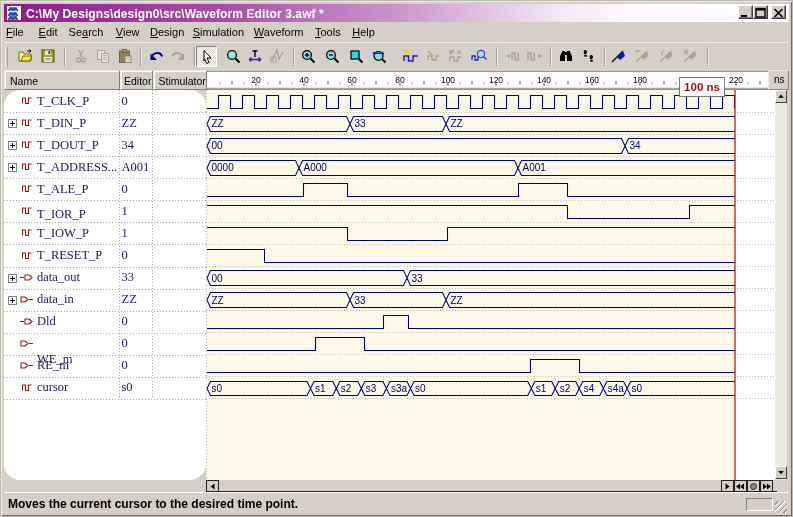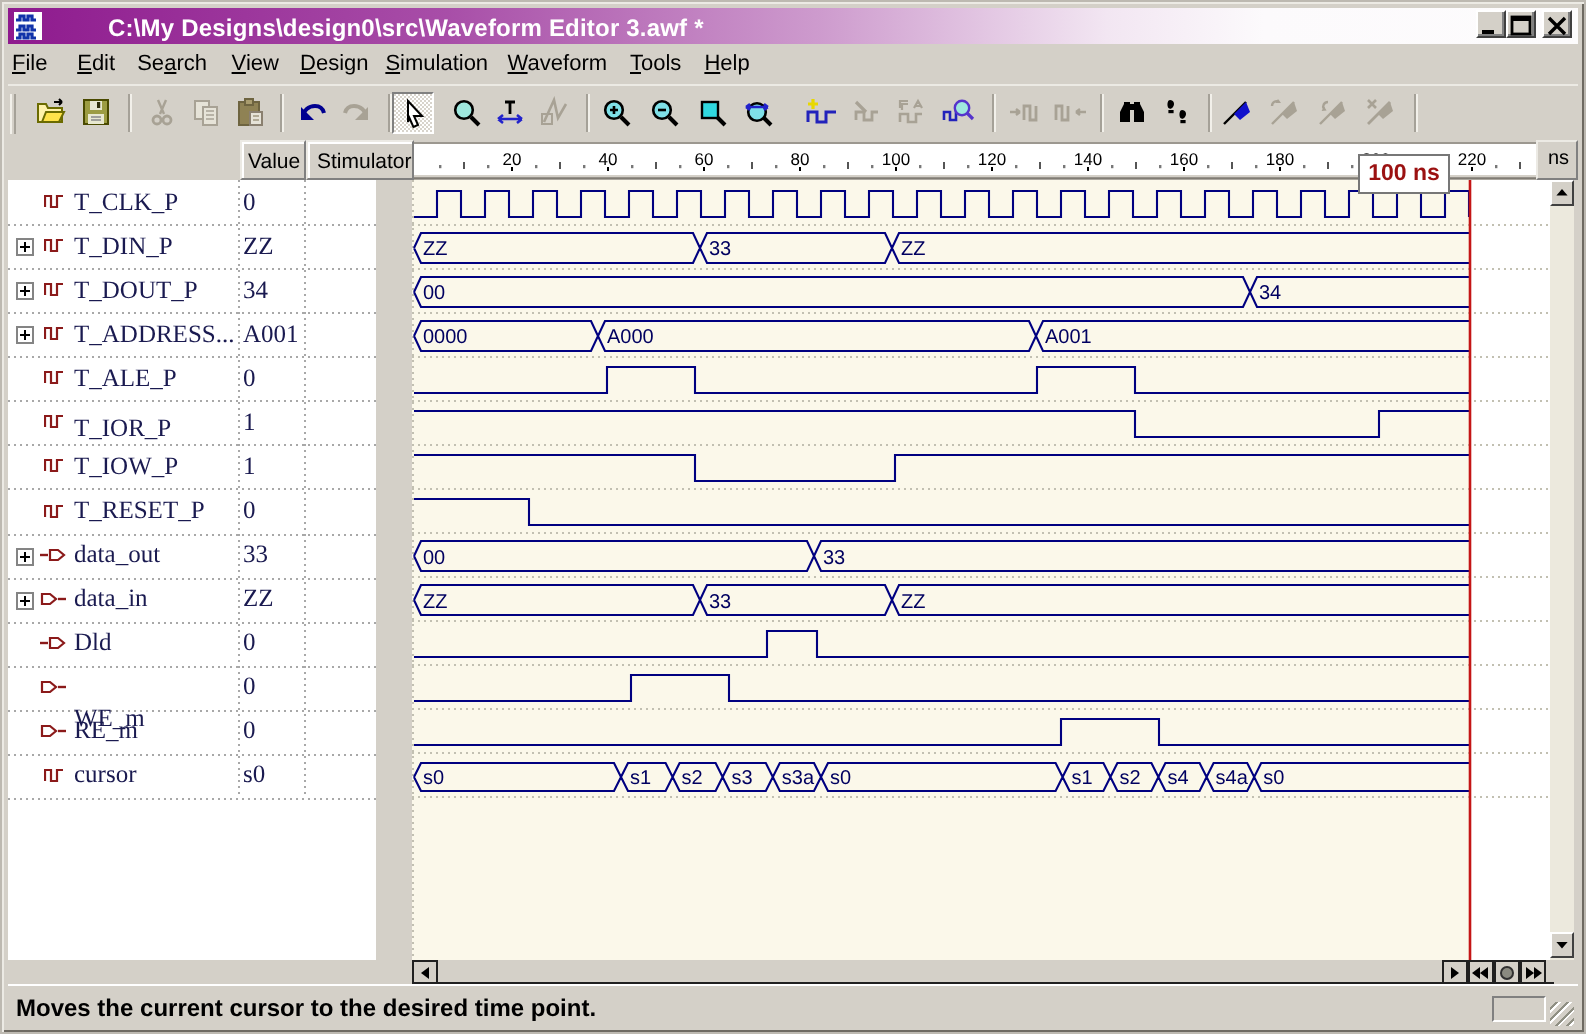--- a/index.html
+++ b/index.html
@@ -1,21 +1,21 @@
 <!DOCTYPE html>
 <html><head><meta charset="utf-8"><style>
 * { margin:0; padding:0; box-sizing:border-box; }
 html,body { width:793px; height:517px; overflow:hidden; }
 body { font-family:"Liberation Sans",sans-serif; background:#D4D0C8; position:relative; }
 #frame { position:absolute; inset:0; border:1px solid #BDB9B1;
   box-shadow: inset 1px 1px 0 #ECEAE4, inset -1px -1px 0 #6E6A62; }
 #title { position:absolute; left:4px; top:4px; width:785px; height:18px;
   background:linear-gradient(to right,#8E1A8E 0%,#A84EA8 28%,#CE9CCE 52%,#F2E6F2 70%,#FCFAFC 80%,#FDFCFD 100%); }
 #title .ic { position:absolute; left:3px; top:2px; }
-#title .tt { position:absolute; left:22px; top:2.5px; color:#FFF; font-weight:bold; font-size:12px; letter-spacing:0.1px; white-space:pre;margin-left:28px; }
+#title .tt { position:absolute; left:22px; top:2.5px; color:#FFF; font-weight:bold; font-size:12px; letter-spacing:0.1px; white-space:pre; }
 .wbtn { position:absolute; top:5px; width:15px; height:14px; background:#D4D0C8;
   border:1px solid; border-color:#FFF #404040 #404040 #FFF; box-shadow:inset -1px -1px 0 #808080;
   text-align:center; line-height:0; padding-top:1px; }
 #mbar { position:absolute; left:4px; top:22px; width:785px; height:20px; background:#D4D0C8; }
 .mi { position:absolute; top:4px; font-size:11px; color:#000; }
 .mi u { text-decoration:underline; }
 #tbar { position:absolute; left:4px; top:42px; width:785px; height:28px; background:#D4D0C8;
   border-top:1px solid #ECEAE4; }
 #tbar .grip { position:absolute; left:1px; top:4px; width:3px; height:20px;
   border-left:1px solid #F2F0EA; border-right:1px solid #A5A198; }
@@ -23,21 +23,21 @@
 .tbi.sel { border:1px solid; border-color:#808080 #FFF #FFF #808080; background:repeating-conic-gradient(#FFF 0% 25%,#D8D4CC 0% 50%) 0 0/2px 2px; top:2.5px; margin-left:-2px; padding:2px 1px 1px 2px; width:21px; height:21px; }
 .tsep { position:absolute; top:4px; width:2px; height:19px; border-left:1px solid #A5A198; border-right:1px solid #F2F0EA; }
 #hdr { position:absolute; left:4px; top:70px; width:785px; height:20px; background:#D4D0C8; }
 .hcell { position:absolute; top:0; height:20px; background:#D4D0C8;
   border:1px solid; border-color:#ECEAE4 #808080 #808080 #ECEAE4; box-shadow:inset 1px 1px 0 #FFF;
   font-size:10.5px; color:#000; padding:4px 0 0 5px; overflow:hidden; }
 #ruler { position:absolute; left:203px; top:0px; }
 #nscell { position:absolute; left:764px; top:0; width:21px; height:20px; background:#D4D0C8;
   border:1px solid; border-color:#ECEAE4 #808080 #808080 #ECEAE4;
   font-size:10px; padding:3px 0 0 5px; }
-#lpanel { position:absolute; left:4px; top:90px; width:184px; height:390px; background:#FFF; overflow:hidden; }
+#lpanel { position:absolute; left:4px; top:90px; width:202px; height:390px; background:#FFF; overflow:hidden;border-radius:16px; }
 .hdot { position:absolute; left:0; width:202px; height:1px;
   background:repeating-linear-gradient(90deg,#A8A8A8 0 1px,transparent 1px 3px); }
 .vdot { position:absolute; top:0; width:1px; height:309px;
   background:repeating-linear-gradient(180deg,#A8A8A8 0 1px,transparent 1px 3px); }
 .plus { position:absolute; left:4px; width:9px; height:9px; border:1px solid #848484; background:#FFF; line-height:0; }
 .rowic { position:absolute; line-height:0; }
 .nm { position:absolute; left:33px; font-family:"Liberation Serif",serif; font-size:12.5px; color:#1A1A50; white-space:pre; }
 .vl { position:absolute; left:117.5px; font-family:"Liberation Serif",serif; font-size:12.5px; color:#1A1A50; }
 #wavebox { position:absolute; left:206px; top:90px; }
 .sig { fill:none; stroke:#000080; stroke-width:1.05; }
@@ -227,21 +227,22 @@
         <path d="M6,3c-2,0-3,2-2,3.5" fill="none" stroke="#A8A295" stroke-width="1.2"></path>
         <path d="M2.8,7.5l2.5-0.3L4,5.2z" fill="#A8A295"></path>
       </svg></div>
     <div class="tbi" style="left:678px"><svg width="17" height="17" viewBox="0 0 17 17">
         <path d="M2,14L13,3" stroke="#A8A295" stroke-width="1.4"></path>
         <path d="M7,9l6-6l1.5,4.5l-5,4z" fill="#A8A295"></path>
         <path d="M2,6l4-4M2,2l4,4" stroke="#A8A295" stroke-width="1.3"></path>
       </svg></div>
   </div>
 <div id="hdr">
-  <div class="hcell" style="left:116px;width:32.5px;padding-left:3px">Value</div>
+  <div class="hcell" style="left:0;width:116px">Name</div>
+  <div class="hcell" style="left:116px;width:32.5px;padding-left:3px">Editor</div>
   <div class="hcell" style="left:148.5px;width:54.5px">Stimulator</div>
   <svg id="ruler" width="562" height="20" viewBox="206 70 562 20">
 <rect x="206" y="70" width="562" height="20" fill="#D4D0C8"></rect>
 <rect x="206" y="71.5" width="562" height="16" fill="#FFFFFF"></rect>
 <line x1="206" y1="71.5" x2="768" y2="71.5" stroke="#9C9890" stroke-width="1"></line>
 <line x1="206" y1="89.2" x2="768" y2="89.2" stroke="#807C74" stroke-width="1.2"></line>
 <rect x="218.5" y="82.5" width="1.2" height="1.6" fill="#777"></rect>
       <line x1="231" y1="81" x2="231" y2="84.5" stroke="#555" stroke-width="1"></line>
       <rect x="242.5" y="82.5" width="1.2" height="1.6" fill="#777"></rect>
       <text x="255" y="82.5" class="rlab" text-anchor="middle">20</text>

